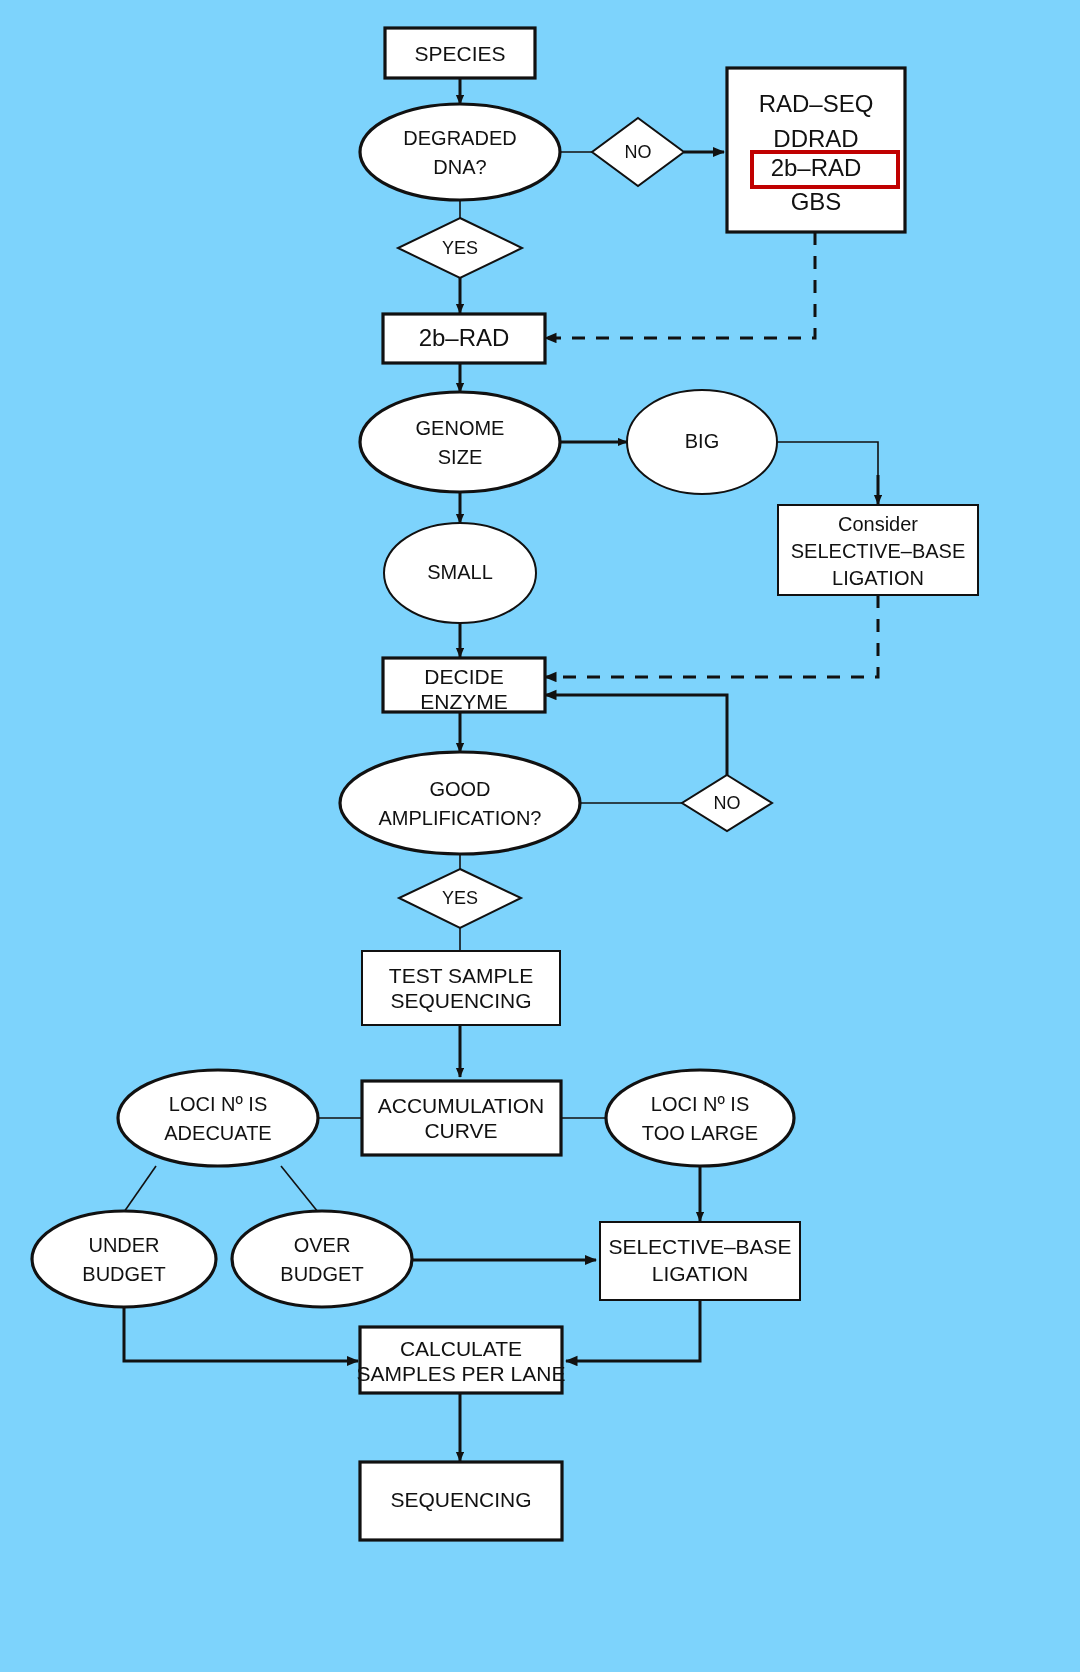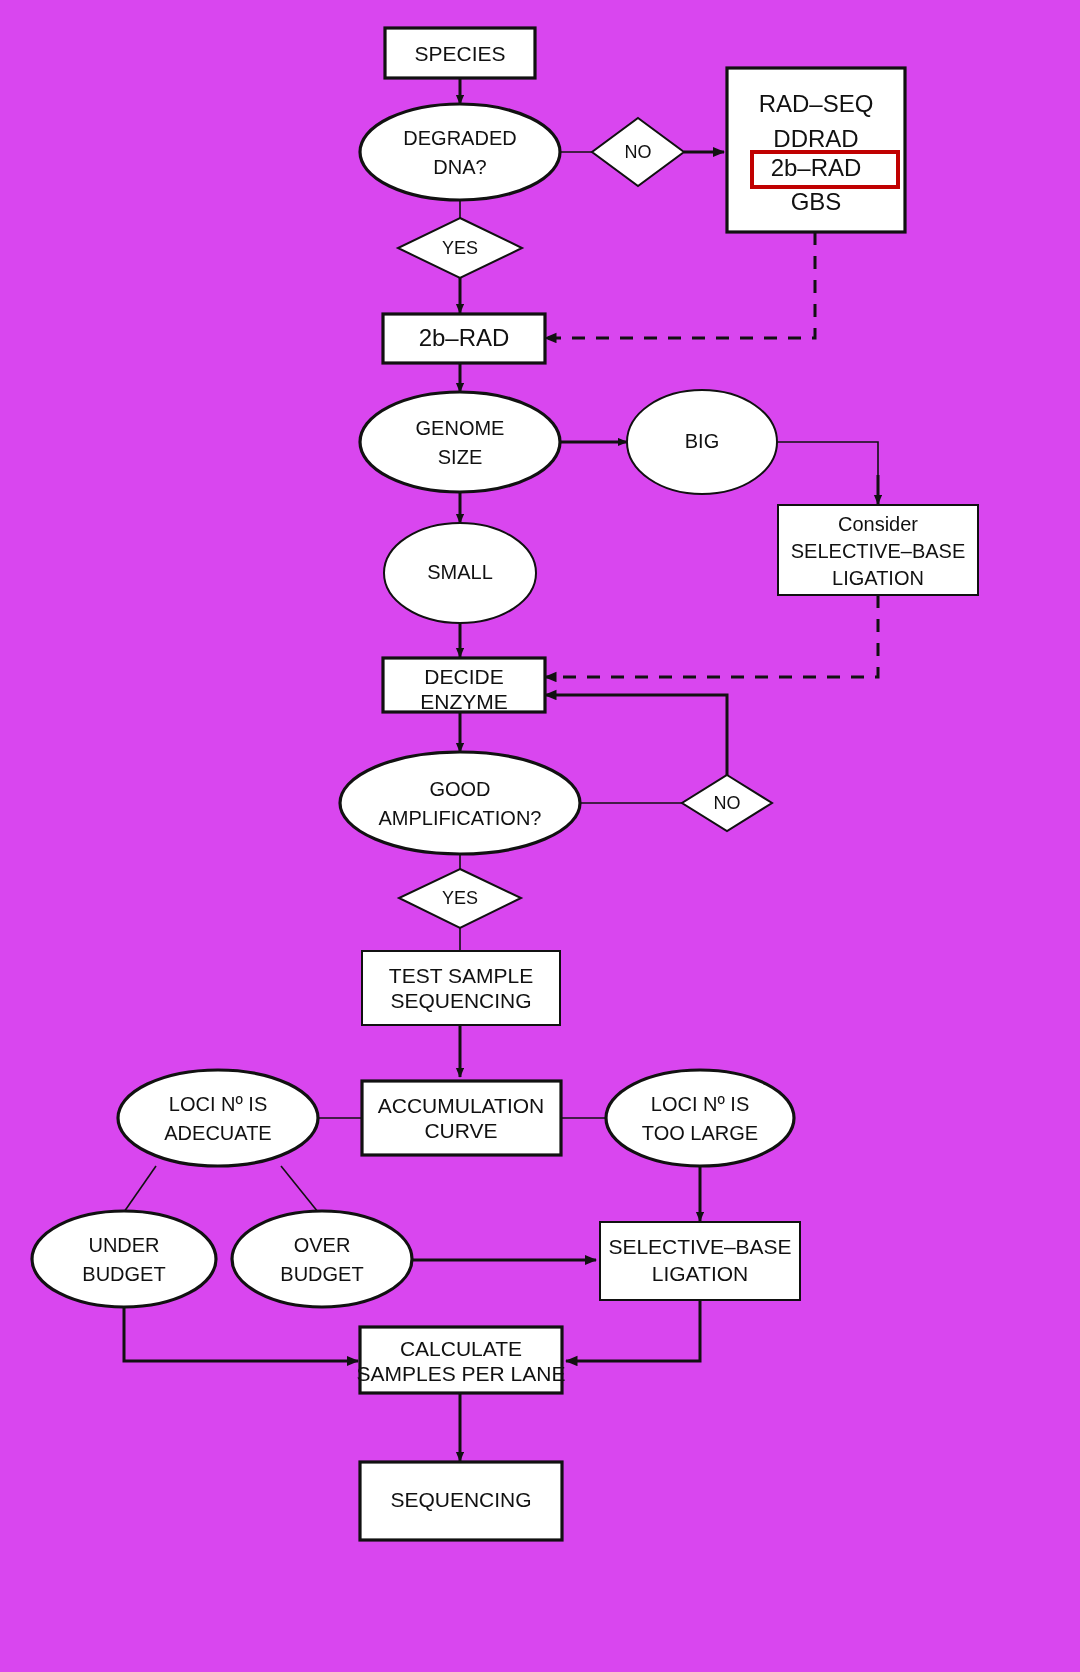--- a/index.html
+++ b/index.html
@@ -1,18 +1,18 @@
 <!DOCTYPE html>
 <html><head>
 <meta charset="utf-8">
 <style>
   html,body{margin:0;padding:0;background:#ffffff;}
   body{width:1080px;height:1672px;overflow:hidden;
        font-family:"Liberation Sans","DejaVu Sans",sans-serif;}
-  #diagram{position:relative;width:1080px;height:1672px;background:#d946ef;}
+  #diagram{position:relative;width:1080px;height:1672px;background:#7dd3fc;}
   svg{display:block;}
   .node-text{font-family:"Liberation Sans","DejaVu Sans",sans-serif;
              fill:#111111;text-anchor:middle;dominant-baseline:middle;}
   .t-box{font-size:21px;}
   .t-ellipse{font-size:20px;}
   .t-diamond{font-size:18px;}
   .t-stack{font-size:24px;}
   .t-consider{font-size:20px;}
   .shape{fill:#ffffff;stroke:#111111;}
   .shape-thick{stroke-width:3.2;}

